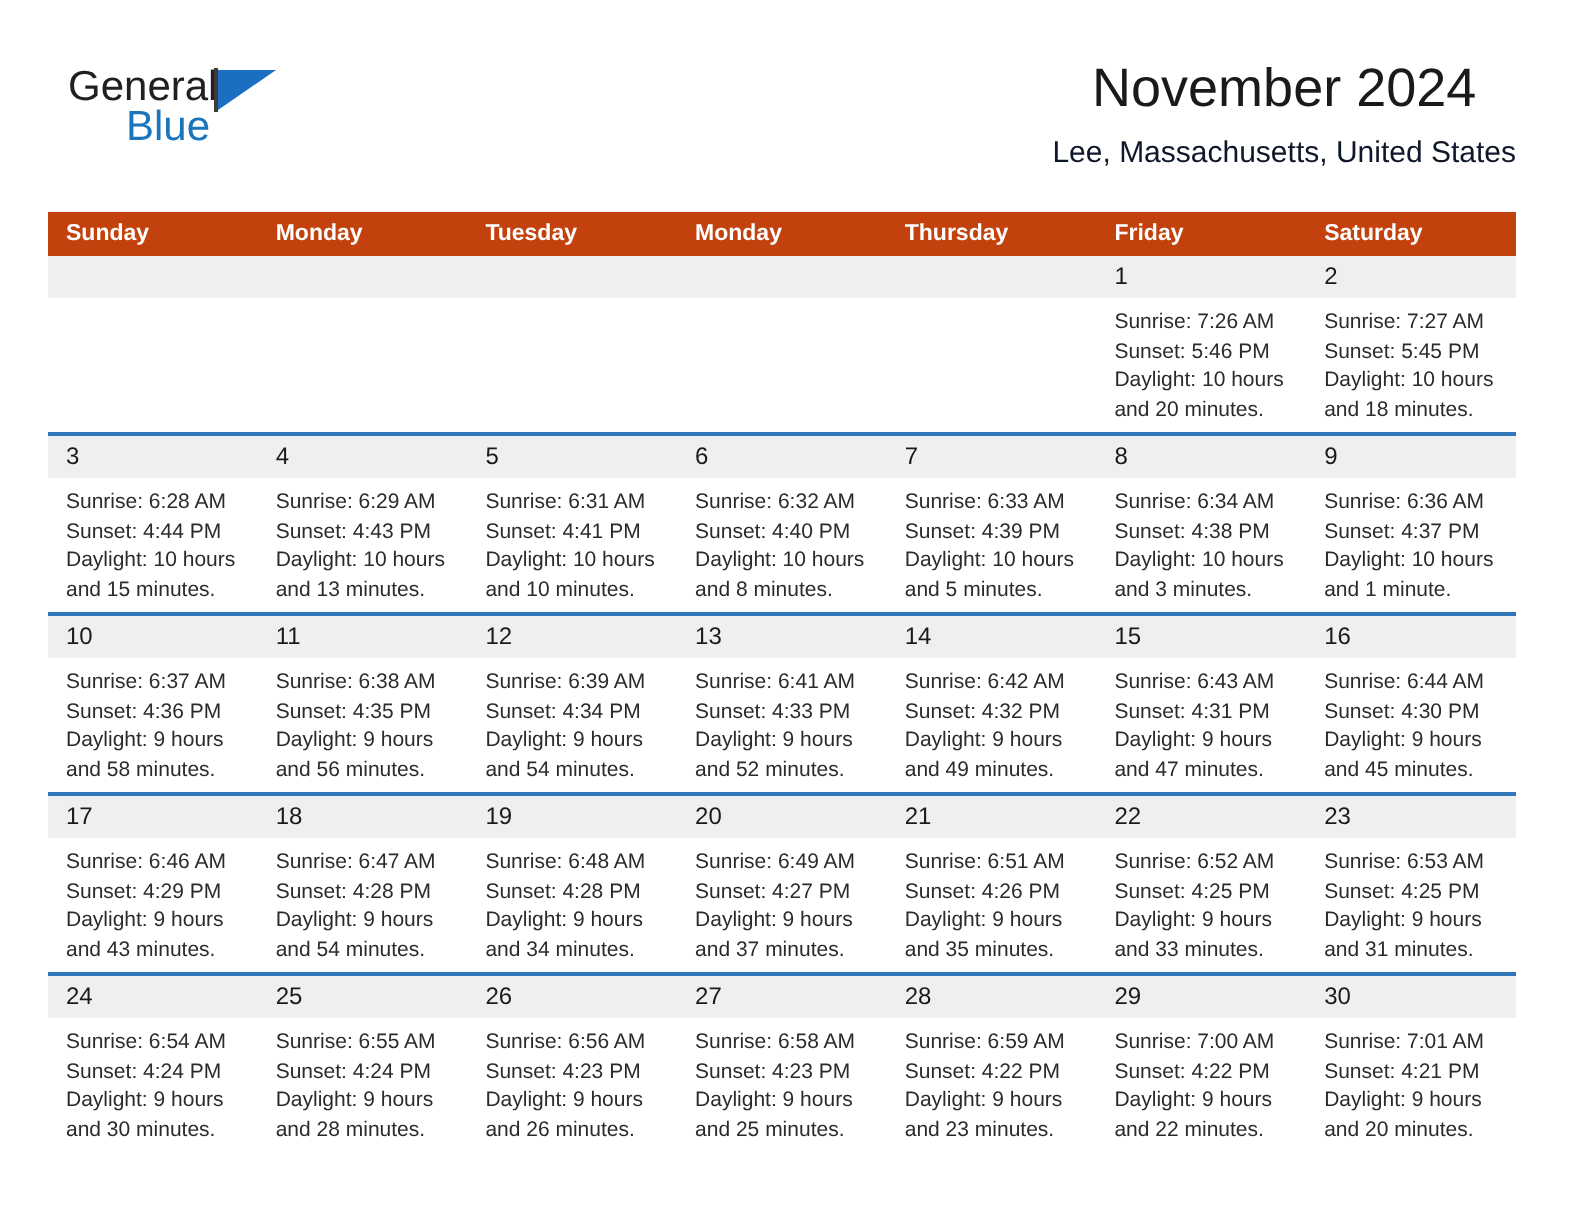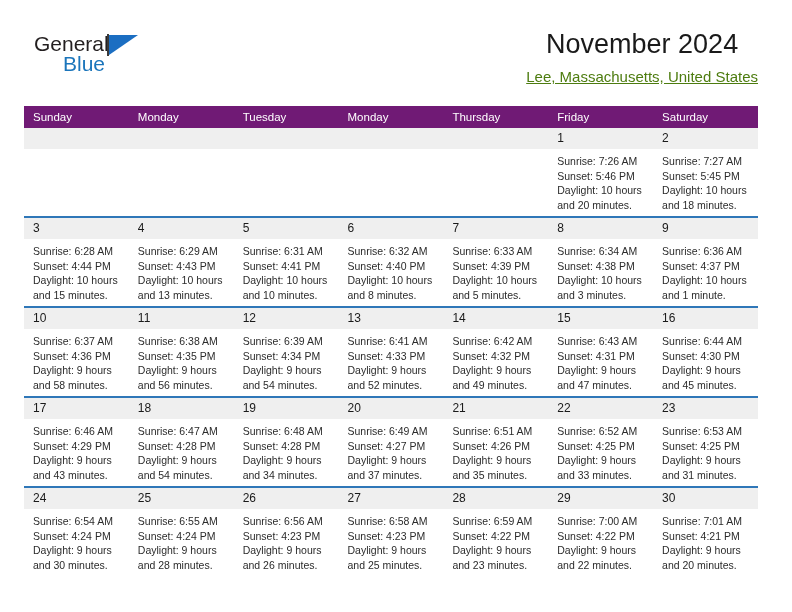--- a/index.html
+++ b/index.html
@@ -80,41 +80,40 @@
   }
   .month-title {
     font-size: 27px;
     font-weight: normal;
     color: #1a1a1a;
     line-height: 33px;
     white-space: nowrap;
   }
   .location {
     font-size: 15px;
-    color: #4d7c0f;
+    color: #0f172a;
     line-height: 22px;
     margin-top: 5px;
     white-space: nowrap;
-    text-decoration: underline;
   }
 
   
   .calendar {
     position: absolute;
     left: 24px;
     top: 106px;
     width: 734px;
     border-collapse: collapse;
     table-layout: fixed;
   }
   .calendar th {
-    background: #701a75;
+    background: #c2410c;
     color: #ffffff;
     font-size: 11.5px;
-    font-weight: normal;
+    font-weight: bold;
     text-align: left;
     padding: 5px 0 5px 9px;
     height: 11px;
     border: none;
   }
   .calendar td {
     vertical-align: top;
     padding: 0;
     border: none;
     border-top: 2px solid #2f77b8;

